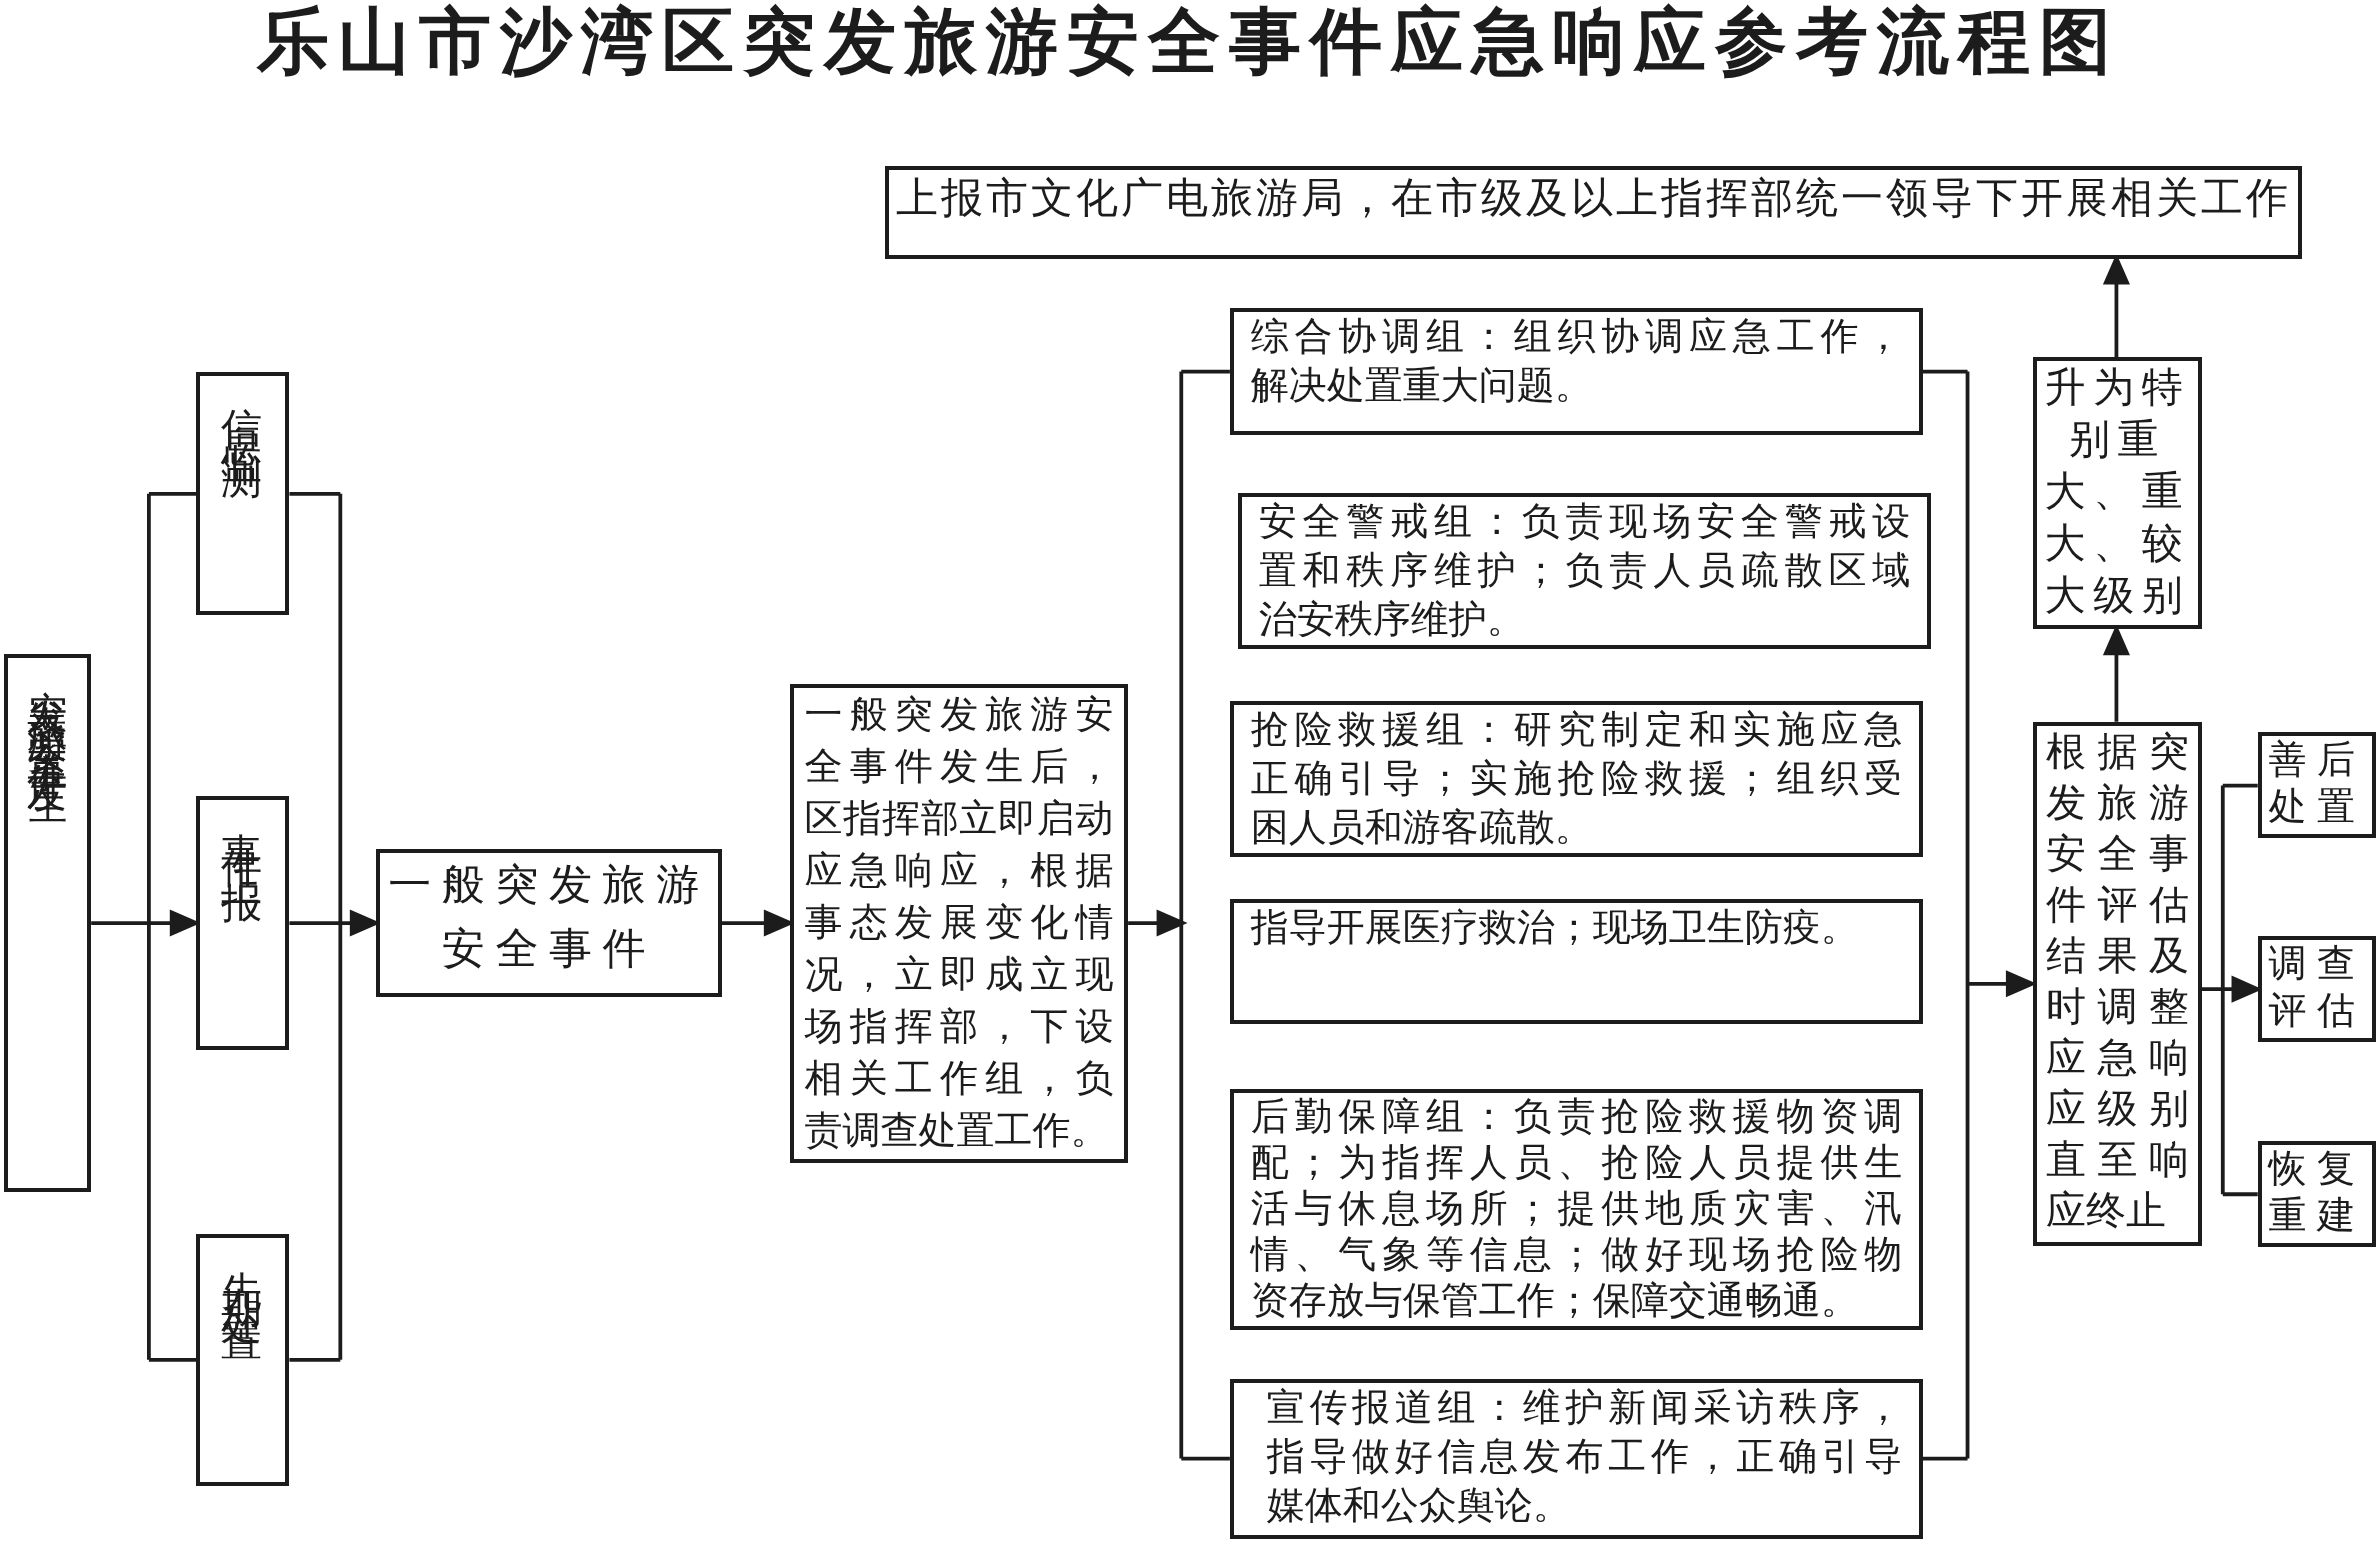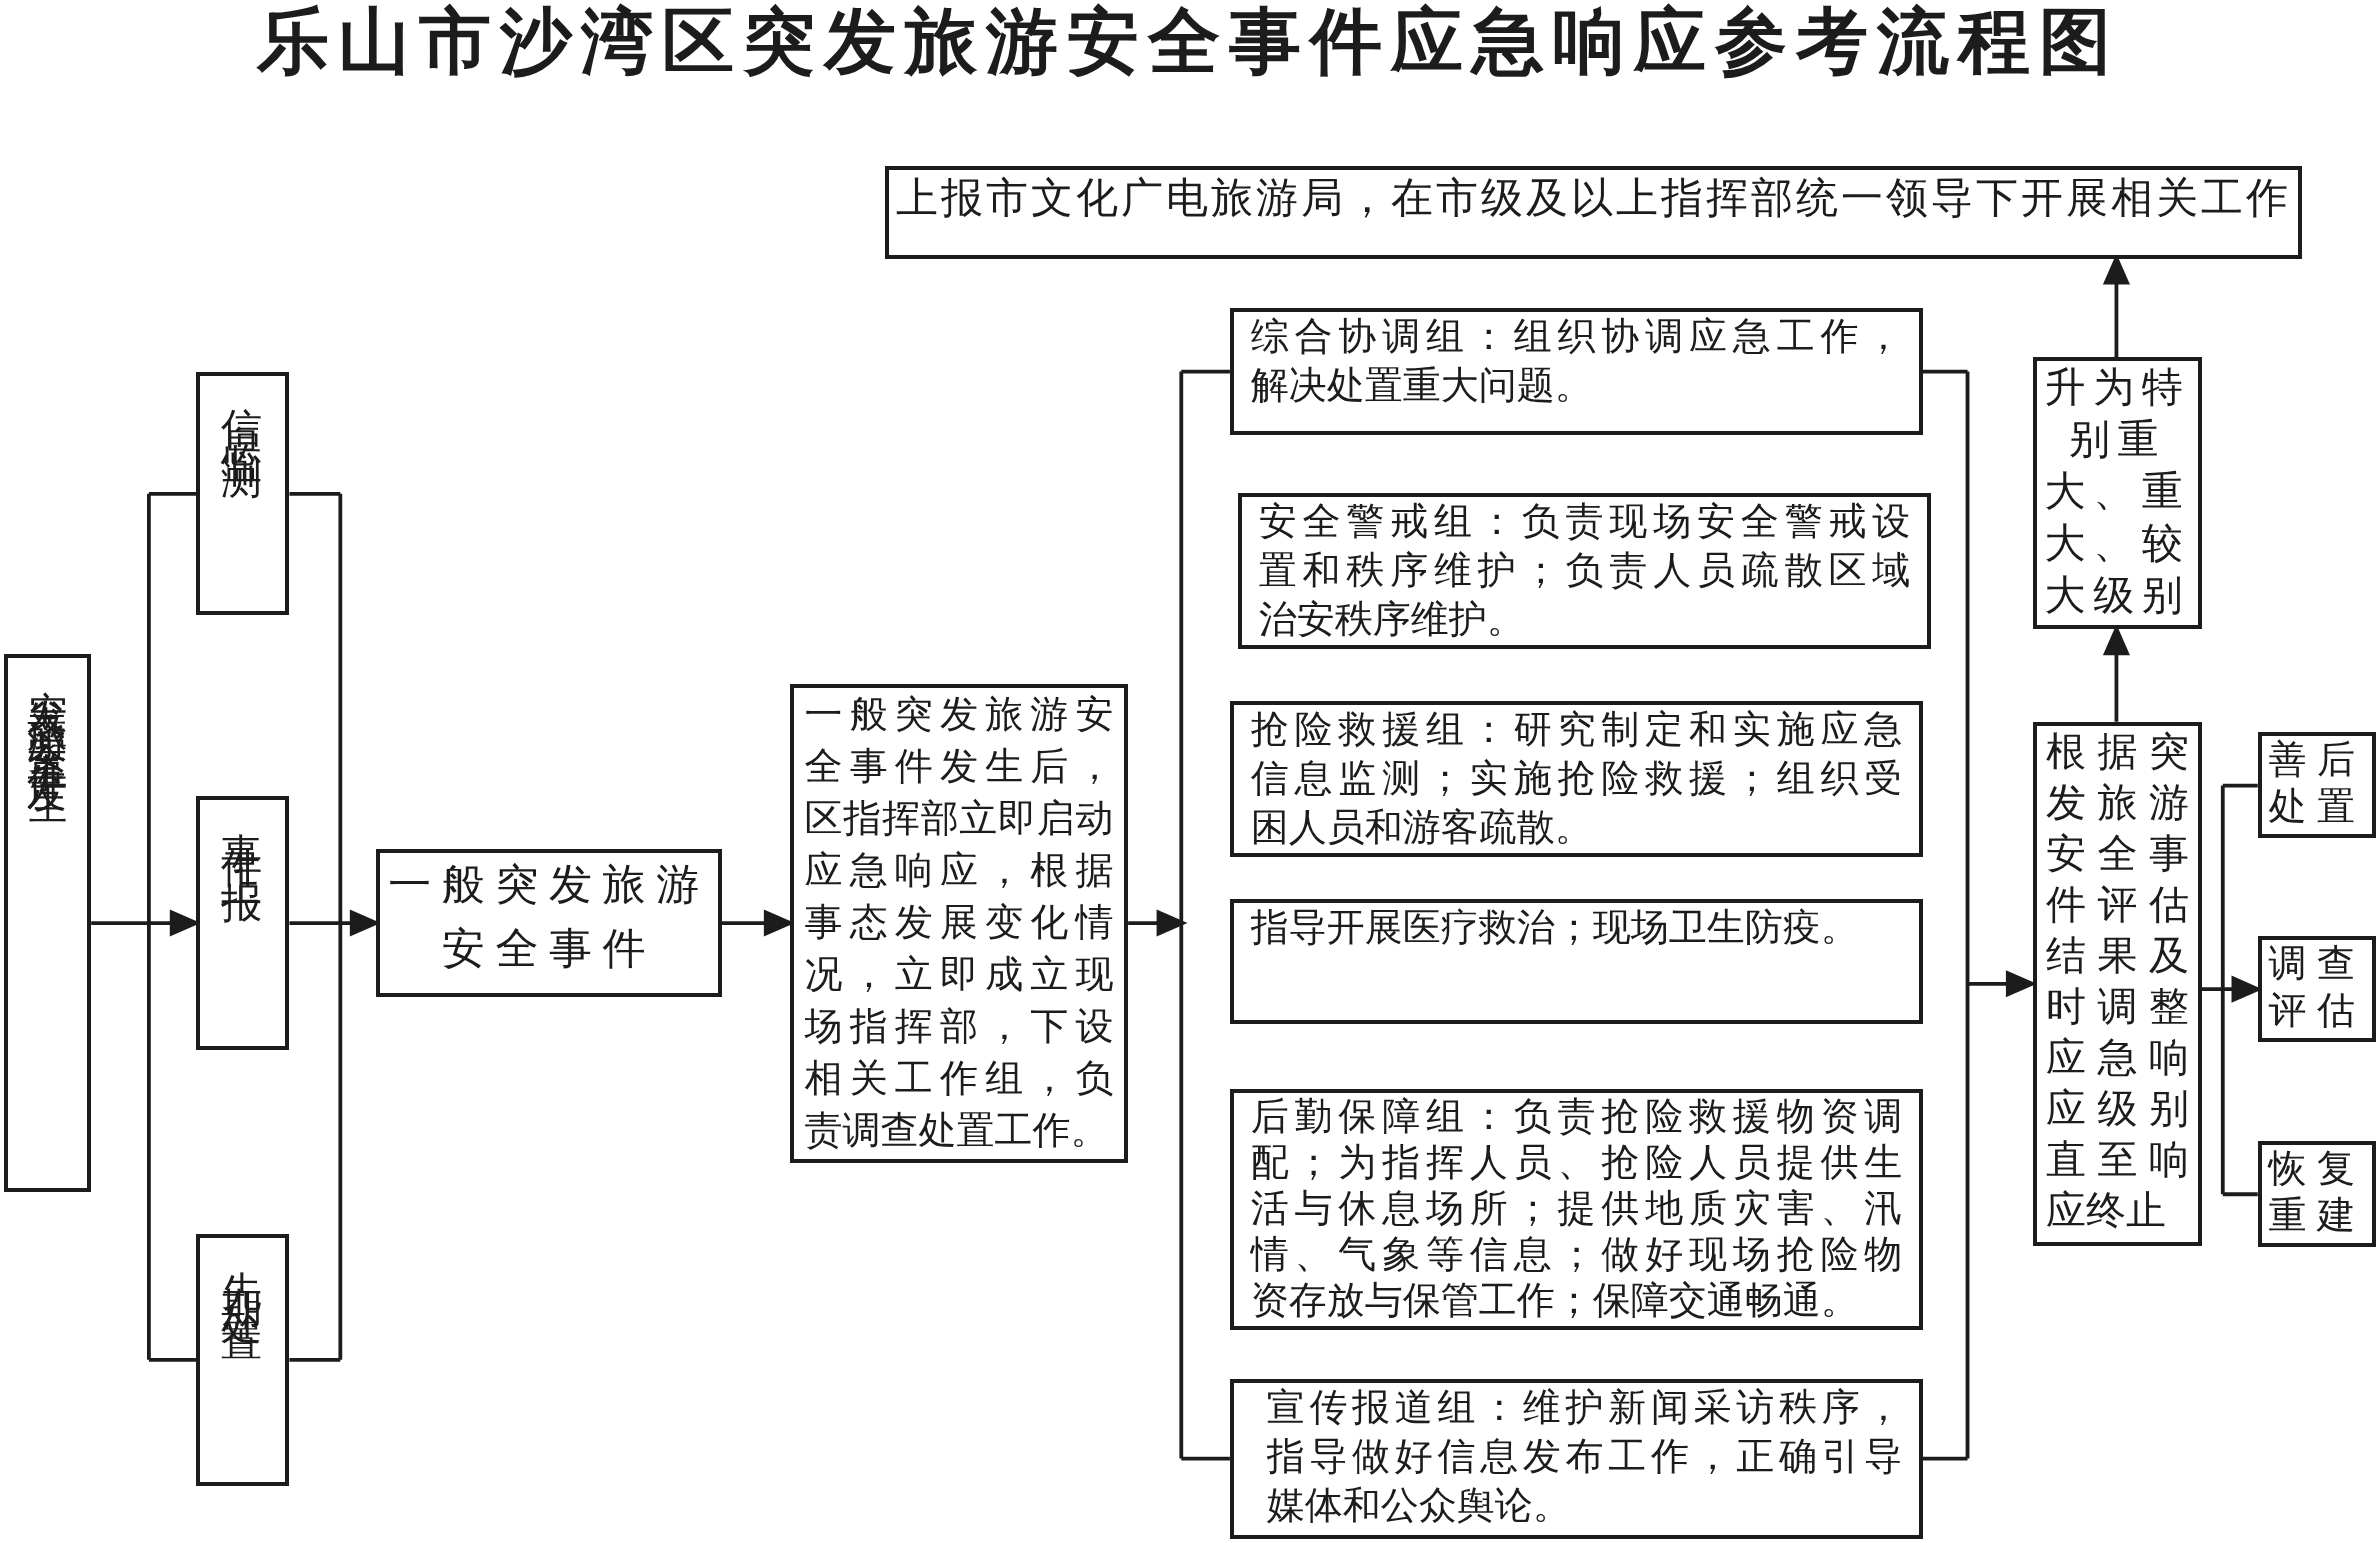--- a/index.html
+++ b/index.html
@@ -154,21 +154,21 @@
   <div class="box g g2">
     <div class="lines">
         <div class="jline">安全警戒组：负责现场安全警戒设</div>
         <div class="jline">置和秩序维护；负责人员疏散区域</div>
         <div class="jline last">治安秩序维护。</div>
       </div>
   </div>
   <div class="box g g3">
     <div class="lines">
         <div class="jline">抢险救援组：研究制定和实施应急</div>
-        <div class="jline">信息监测；实施抢险救援；组织受</div>
+        <div class="jline">正确引导；实施抢险救援；组织受</div>
         <div class="jline last">困人员和游客疏散。</div>
       </div>
   </div>
   <div class="box g g4">
     <div class="lines">
         <div class="jline last">指导开展医疗救治；现场卫生防疫。</div>
       </div>
   </div>
   <div class="box g g5">
     <div class="lines">

